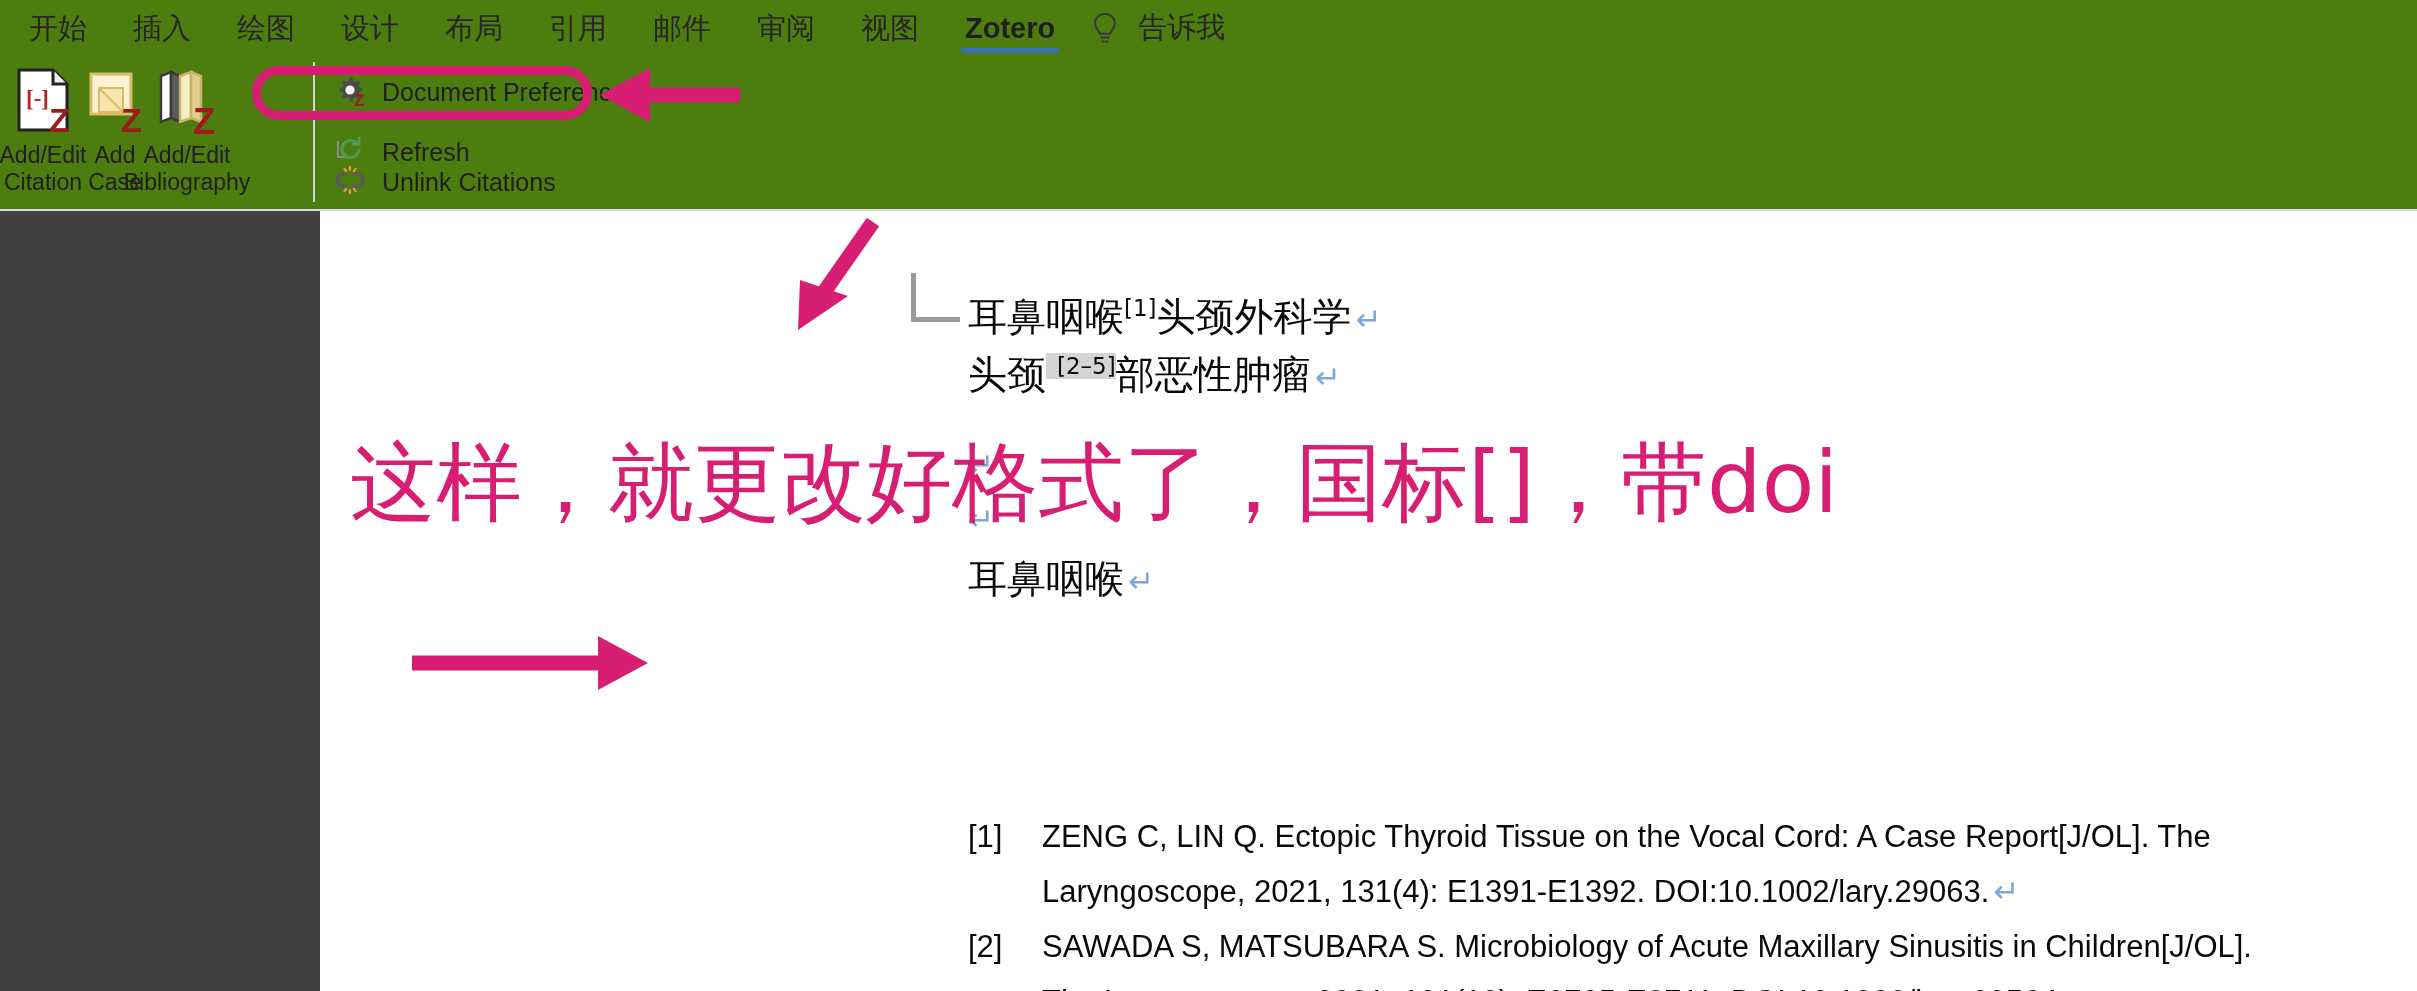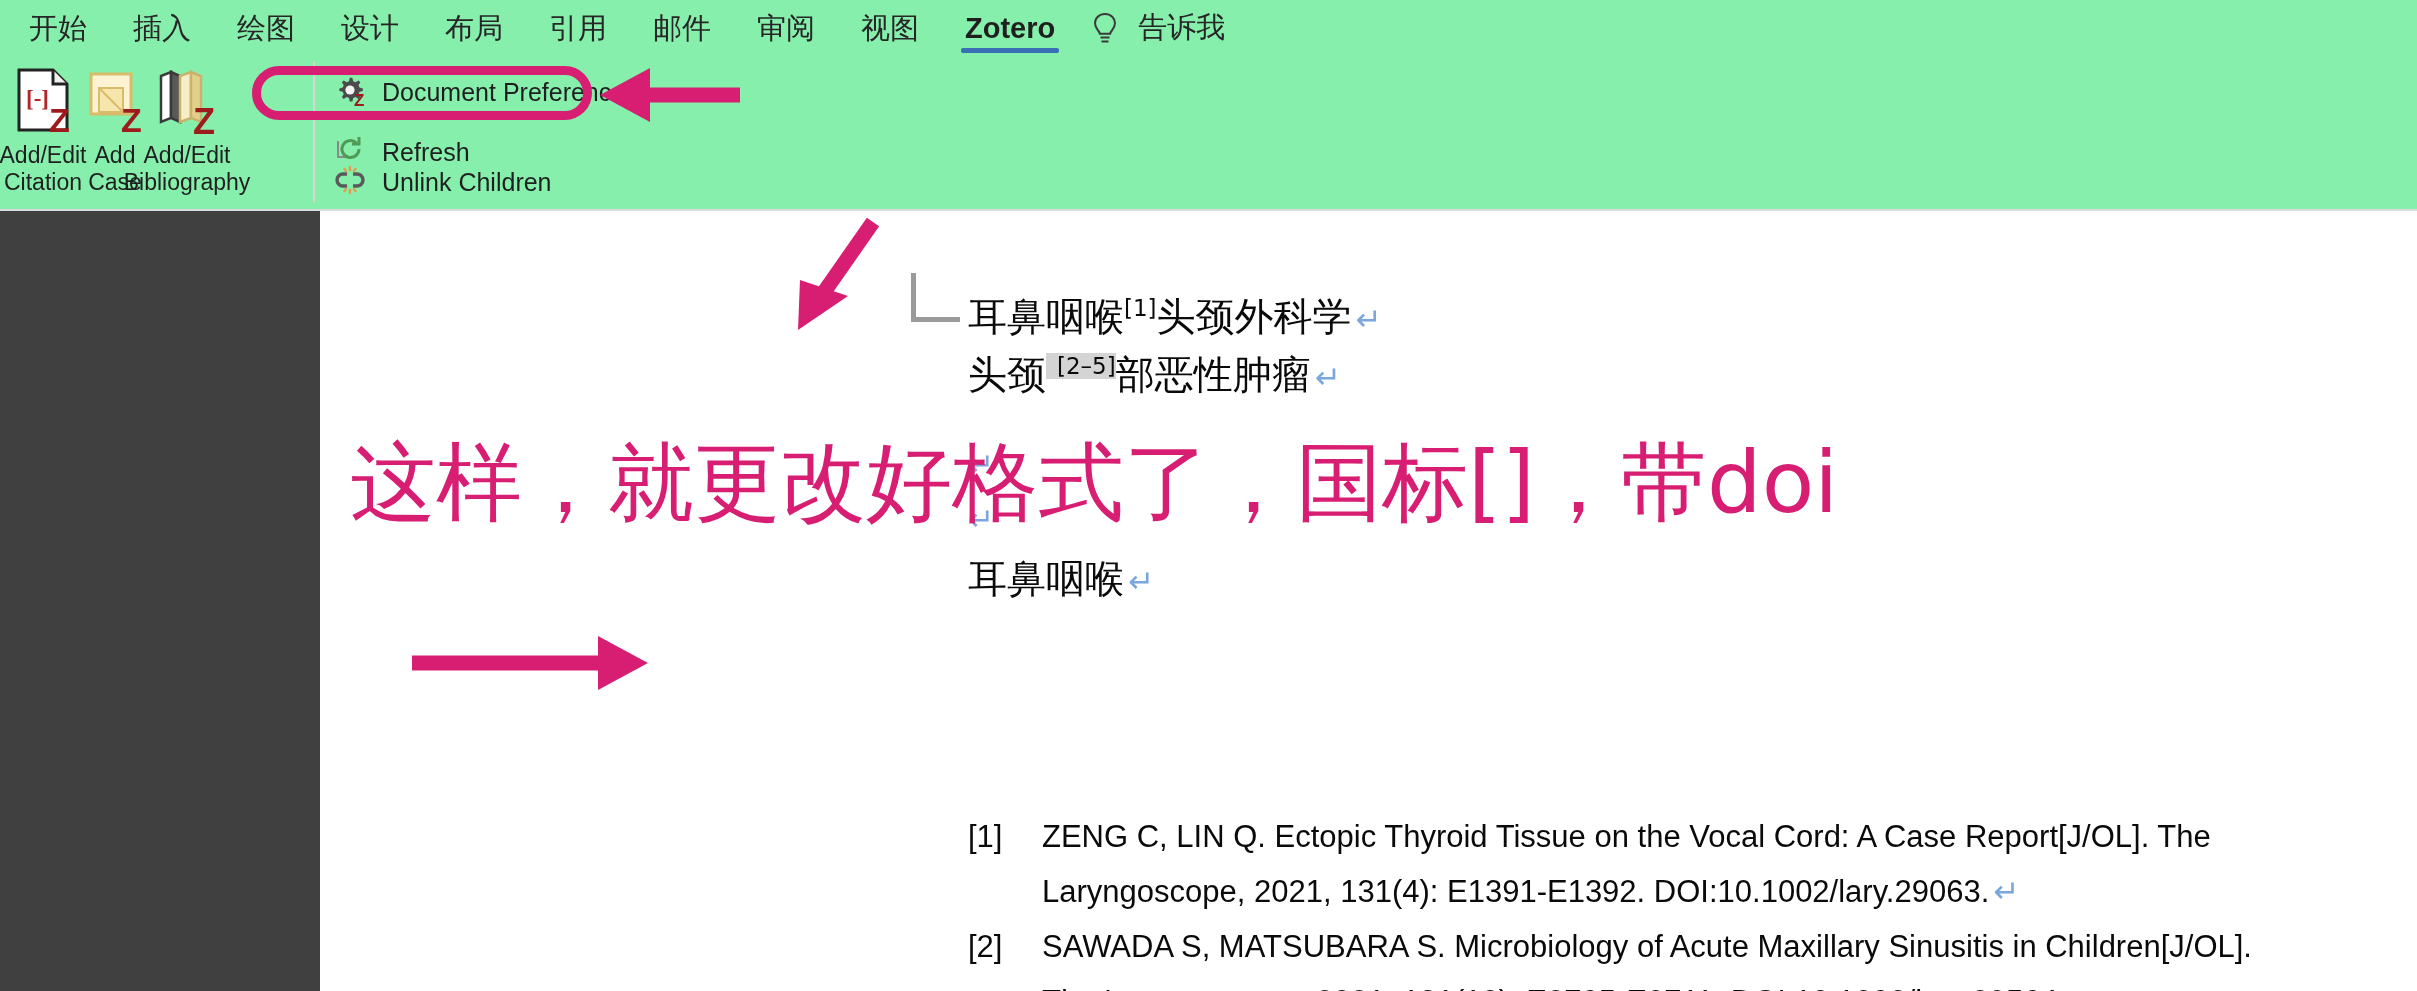--- a/index.html
+++ b/index.html
@@ -20,21 +20,21 @@
     width: 2417px;
     height: 991px;
     position: relative;
     background: #ffffff;
   }
   .ribbon {
     position: absolute;
     left: 0; top: 0;
     width: 2417px;
     height: 211px;
-    background: #86efac;
+    background: #4d7c0f;
     border-bottom: 2px solid #dcdcdc;
     box-sizing: border-box;
   }
   .tabstrip {
     position: absolute;
     left: 0; top: 0;
     width: 2417px;
     height: 56px;
     display: flex;
     align-items: center;
@@ -349,21 +349,21 @@
             <g stroke="#e89a4a" stroke-width="2.2">
               <line x1="18" y1="4" x2="18" y2="9"></line>
               <line x1="12" y1="6" x2="14.5" y2="10"></line>
               <line x1="24" y1="6" x2="21.5" y2="10"></line>
               <line x1="18" y1="32" x2="18" y2="27"></line>
               <line x1="12" y1="30" x2="14.5" y2="26"></line>
               <line x1="24" y1="30" x2="21.5" y2="26"></line>
             </g>
           </svg>
         </span>
-        <span class="slabel">Unlink Children</span>
+        <span class="slabel">Unlink Citations</span>
       </div>
 
     </div>
   </div>
 
   <div class="doc-outer">
     <div class="doc-page">
 
       <div class="marginmark mm-tl"></div>
 

